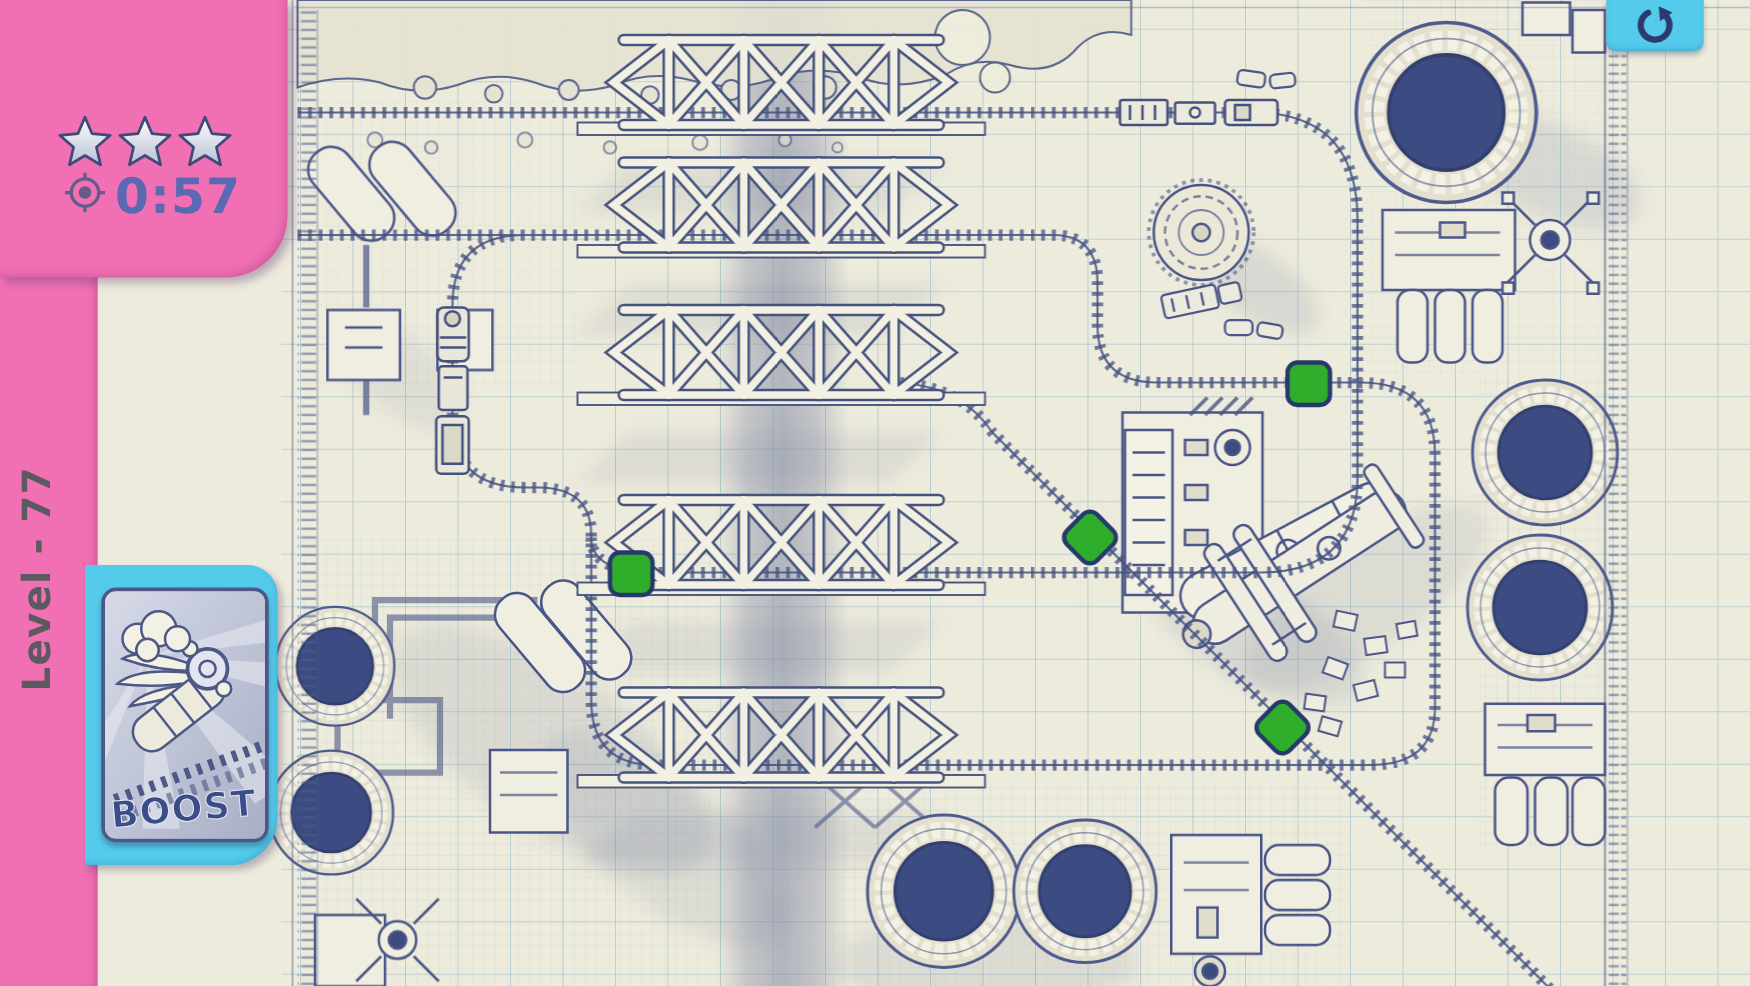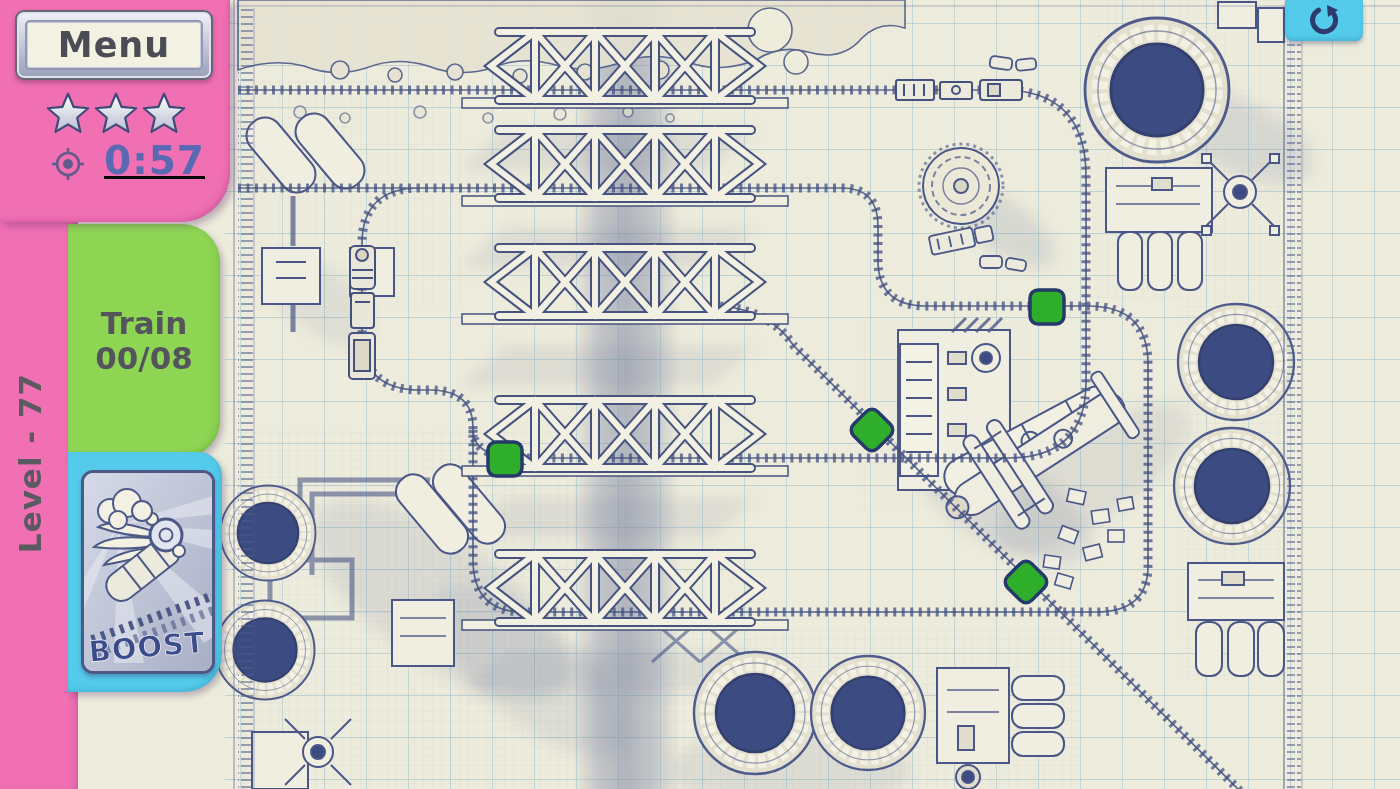--- a/index.html
+++ b/index.html
@@ -18,21 +18,21 @@
     box-shadow:4px 4px 7px rgba(90,50,110,.35), inset -4px -4px 10px -6px rgba(120,30,90,.5);}
   .menu-button{position:absolute;left:15px;top:10px;width:194px;height:66px;border-radius:9px;
     background:linear-gradient(180deg,#f2f3f8 0%,#c6cada 45%,#9aa0ba 100%);
     border:2px solid #667;box-shadow:0 3px 5px rgba(90,40,90,.4), inset 0 0 0 2px #dfe2ee;
     display:flex;align-items:center;justify-content:center;cursor:pointer;}
   .menu-inner{position:absolute;inset:8px;background:#f3f1e1;border:2px solid #9298b4;border-radius:5px;
     box-shadow:inset 0 0 0 1px #c9cdde;display:flex;align-items:center;justify-content:center;}
   .menu-label{font-size:35px;font-weight:800;color:#4b4c55;letter-spacing:1px;}
 
   .stars-row{position:absolute;left:46px;top:90px;width:140px;display:flex;gap:4px;}
-  .timer-row{position:absolute;left:52px;display:flex;align-items:flex-end;gap:20px;height:42px;text-decoration:underline;}
+  .timer-row{position:absolute;left:52px;display:flex;align-items:flex-start;gap:8px;height:42px;}
   .timer-row.best{top:138px;}
   .timer-row.elapsed{top:181px;}
   .timer-text{font-size:39px;font-weight:800;letter-spacing:1px;line-height:1;}
   .timer-text.blue{color:#5b68b2;}
   .timer-text.gray{color:#54555c;}
 
   .level-label{position:absolute;left:-98px;top:442px;width:262px;height:42px;text-align:center;
     transform:rotate(-90deg);font-size:31px;font-weight:800;color:#5a5a60;letter-spacing:1px;}
 
   .green-tab{position:absolute;left:68px;top:224px;width:152px;height:234px;background:#8fd554;
@@ -389,26 +389,20 @@
     <svg width="34" height="34" viewBox="0 0 34 34">
       <path d="M26 9 A 11.5 11.5 0 1 1 11.5 6.2" fill="none" stroke="#2c3a6e" stroke-width="5" stroke-linecap="round"></path>
       <polygon points="20,1 31,6 21,13" fill="#2c3a6e"></polygon>
     </svg>
   </div>
 
   <div class="pink-column"></div>
 
   <div class="level-label">Level - 77</div>
 
-  <div class="green-tab">
-    <div class="train-text">
-      <div>Train</div>
-      <div>00/08</div>
-    </div>
-  </div>
 
   <div class="cyan-tab">
     <div class="boost-card">
       <svg width="128" height="198" viewBox="0 0 128 198">
         <defs>
           <linearGradient id="bgg" x1="0" y1="0" x2="1" y2="1">
             <stop offset="0" stop-color="#d6dae8"></stop>
               <stop offset="1" stop-color="#a8aec5"></stop>
           </linearGradient>
         </defs>
@@ -442,25 +436,20 @@
             <circle cx="43" cy="30" r="14"></circle>
             <circle cx="58" cy="38" r="10"></circle>
             <circle cx="34" cy="47" r="9"></circle>
         </g>
         <text x="64" y="184" text-anchor="middle" transform="rotate(-5 64 184)" font-family="DejaVu Sans, sans-serif" font-size="29" font-weight="900" fill="#3b4c8a" stroke="#e8e9f2" stroke-width="0.8" letter-spacing="1">BOOST</text>
       </svg>
     </div>
   </div>
 
   <div class="pink-panel">
-    <div class="menu-button">
-      <div class="menu-inner">
-        <span class="menu-label">Menu</span>
-      </div>
-    </div>
 
     <div class="stars-row">
       <svg width="48" height="46" viewBox="0 0 48 46">
         <defs>
             <linearGradient id="stg" x1="0" y1="0" x2="0" y2="1">
               <stop offset="0" stop-color="#ffffff"></stop>
               <stop offset="1" stop-color="#b9bfd4"></stop>
             </linearGradient>
           </defs>
         <path d="M24 2 L30.2 16.4 L46 17.8 L34 28.2 L37.6 43.6 L24 35.4 L10.4 43.6 L14 28.2 L2 17.8 L17.8 16.4 Z" fill="url(#stg)" stroke="#3f4a78" stroke-width="2.4" stroke-linejoin="round"></path>

